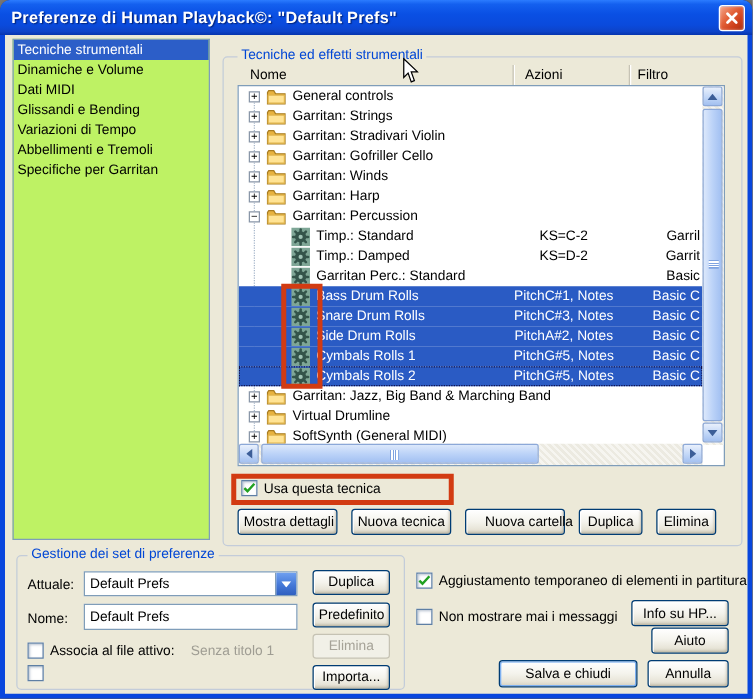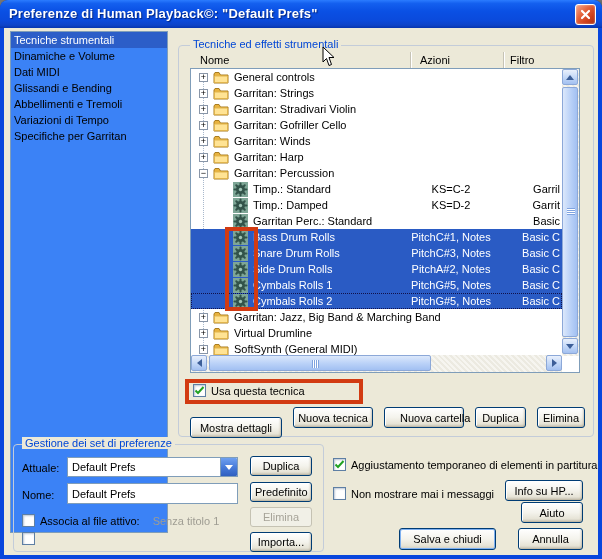--- a/index.html
+++ b/index.html
@@ -27,22 +27,22 @@
     display:flex; align-items:center; justify-content:center;
     box-shadow:inset 0 0 2px rgba(255,255,255,.6);
   }
   .client {
     position:absolute; left:4px; top:28px; width:594px; height:527px;
     background:#ECE9D8;
   }
   
 
   .sidebar {
-    position:absolute; left:6px; top:3px; width:158px; height:502px;
-    background:#3b82f6; border:1px solid #7F9DB9; overflow:hidden; font-size:11px;
+    position:absolute; left:6px; top:3px; width:158px; height:401px;
+    background:#bef264; border:1px solid #7F9DB9; overflow:hidden; font-size:11px;
   }
   .side-item { height:16px; line-height:16px; padding-left:3px; color:#000; white-space:nowrap; }
   .side-item.sel { background:#2C5EC8; color:#fff; }
 
   .groupbox { position:absolute; border:1px solid #C3CCD9; border-radius:4px; }
   .group-label { position:absolute; font-size:11px; color:#0046D5; background:#ECE9D8; padding:0 3px; white-space:nowrap; }
 
   .gb-tech { left:174px; top:17px; width:416px; height:392px; }
   .lbl-tech { left:186px; top:10px; }
 
@@ -108,21 +108,21 @@
     border:1px solid #003C74; border-radius:3px; height:21px;
     background:linear-gradient(180deg,#FFFFFF 0%,#F4F3EC 50%,#E7E4D7 82%,#D2CFC0 100%);
     box-shadow:inset 1px 1px 0 #fff, inset -1px -1px 2px rgba(150,140,115,.45);
     text-align:center; cursor:default; padding:0 4px; white-space:nowrap;
   }
   .btn.default { box-shadow:inset 0 0 0 1px #7EB0F0, inset 1px 1px 0 #CEE3FA; }
   .btn.disabled { color:#A6A398; border-color:#C5C2B3; background:#F1F0E7; box-shadow:none; }
 
   .tbtn-row { position:absolute; left:186px; top:379px; display:flex; gap:11px; }
   .tbtn-row .btn { position:static; }
-  .tbtn-row .btn:nth-child(1){ width:92px;margin-top:10px; }
+  .tbtn-row .btn:nth-child(1){ width:80px; }
   .tbtn-row .btn:nth-child(2){ width:80px; }
   .tbtn-row .btn:nth-child(3){ width:80px;padding-left:15px; }
   .tbtn-row .btn:nth-child(4){ width:51px; }
   .tbtn-row .btn:nth-child(5){ width:48px; }
 
   .gb-pref { left:9px; top:416px; width:311px; height:108px; }
   .lbl-pref { left:18px; top:409px; }
   .field-label { position:absolute; font-size:11px; }
   .combo {
     position:absolute; left:63px; top:429px; width:171px; height:20px;
@@ -157,22 +157,22 @@
     </div>
   </div>
 
   <div class="client">
 
     <div class="sidebar">
         <div class="side-item sel">Tecniche strumentali</div>
         <div class="side-item">Dinamiche e Volume</div>
         <div class="side-item">Dati MIDI</div>
         <div class="side-item">Glissandi e Bending</div>
+        <div class="side-item">Variazioni di Tempo</div>
         <div class="side-item">Abbellimenti e Tremoli</div>
-        <div class="side-item">Variazioni di Tempo</div>
         <div class="side-item">Specifiche per Garritan</div>
       </div>
 
     <div class="groupbox gb-tech"></div>
     <div class="group-label lbl-tech">Tecniche ed effetti strumentali</div>
 
     <div class="col-head" style="left:196px;">Nome</div>
     <div class="col-head" style="left:416px;">Azioni</div>
     <div class="col-head" style="left:506px;">Filtro</div>
     <div class="col-sep" style="left:406px;"></div>
@@ -520,20 +520,20 @@
       <span class="cb">
         <svg width="11" height="11" viewBox="0 0 11 11">
             <path d="M1.5 5.5 L4 8 L9.5 2" stroke="#21A121" stroke-width="2" fill="none"></path>
           </svg>
       </span>
       <span>Aggiustamento temporaneo di elementi in partitura</span>
     </div>
 
     <button class="btn" style="left:501px; top:452px; width:78px;">Info su HP...</button>
     <button class="btn" style="left:517px; top:474px; width:62px;">Aiuto</button>
-    <button class="btn default" style="left:395px; top:500px; width:97px; height:22px;">Salva e chiudi</button>
+    <button class="btn default" style="left:395px; top:500px; width:111px; height:22px;">Salva e chiudi</button>
     <button class="btn" style="left:514px; top:500px; width:65px; height:22px;">Annulla</button>
 
     <svg class="cursor" style="left:318px; top:18px;" width="13" height="21" viewBox="0 0 13 21">
       <path d="M1 1 L1 16 L4.5 12.5 L7 19.5 L9.5 18.5 L7 11.5 L12 11.5 Z" fill="#fff" stroke="#000" stroke-width="1"></path>
     </svg>
   </div>
 </div>
 
 </body></html>

